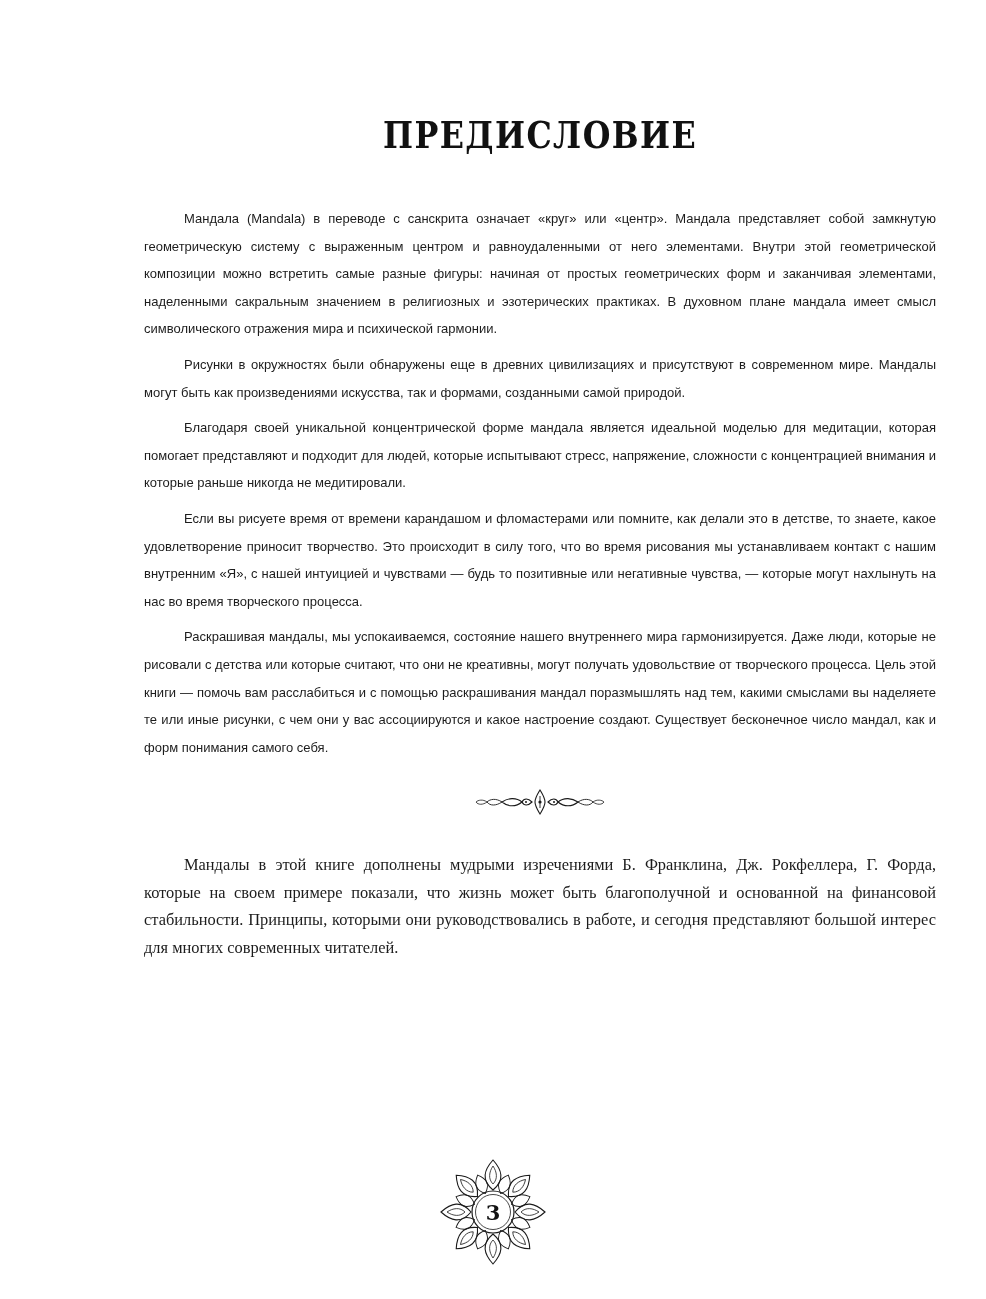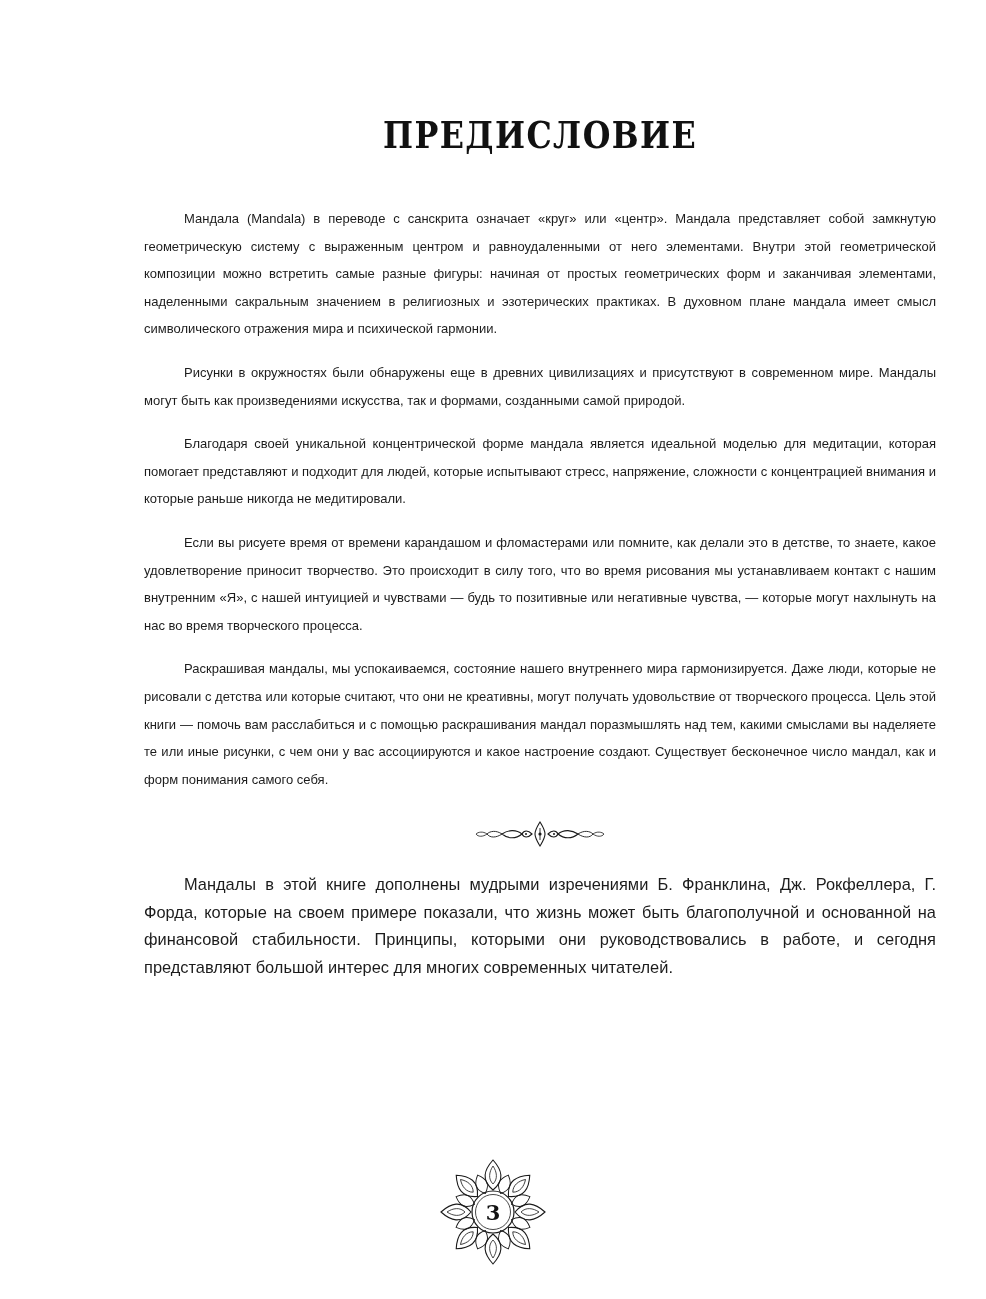--- a/index.html
+++ b/index.html
@@ -43,32 +43,33 @@
     text-align: justify;
     text-justify: inter-word;
     text-indent: 40px;
     font-size: 13px;
     line-height: 27.6px;
     color: #1c1c1c;
     font-family: "Liberation Sans", sans-serif;
     -webkit-font-smoothing: antialiased;
   }
   .body-text p + p {
-    margin-top: 16px;
+    margin-top: 8px;
   }
   .ornament {
     margin: 24px auto 18px auto;
     width: 160px;
     height: 34px;
     display: flex;
     align-items: center;
     justify-content: center;
   }
   .tail-text {
-    margin-top: 20px;
+    margin-top: 32px;
+    font-family: Liberation Serif, serif;
   }
   .tail-text p {
     margin: 0;
     text-align: justify;
     text-indent: 40px;
     font-size: 16.4px;
     line-height: 27.6px;
     color: #1c1c1c;
   }
   .folio {

